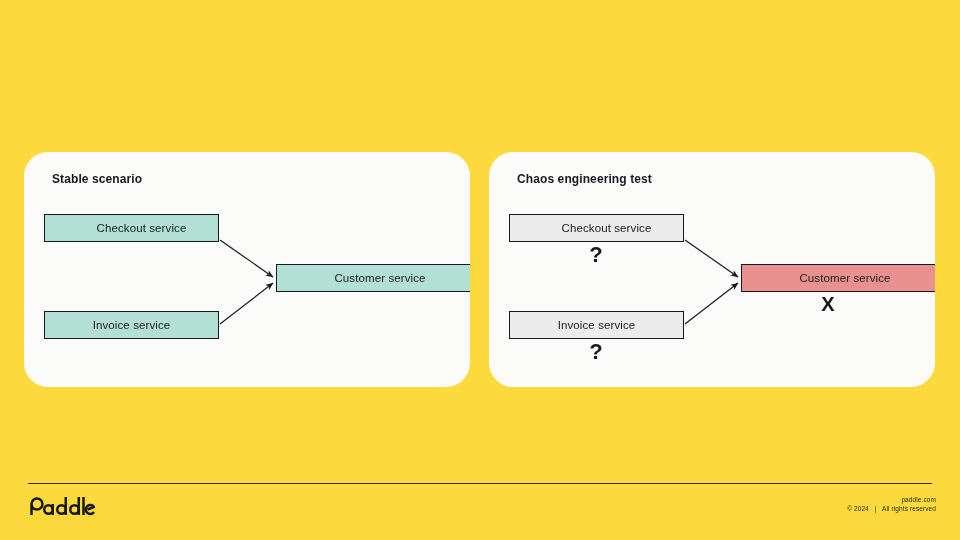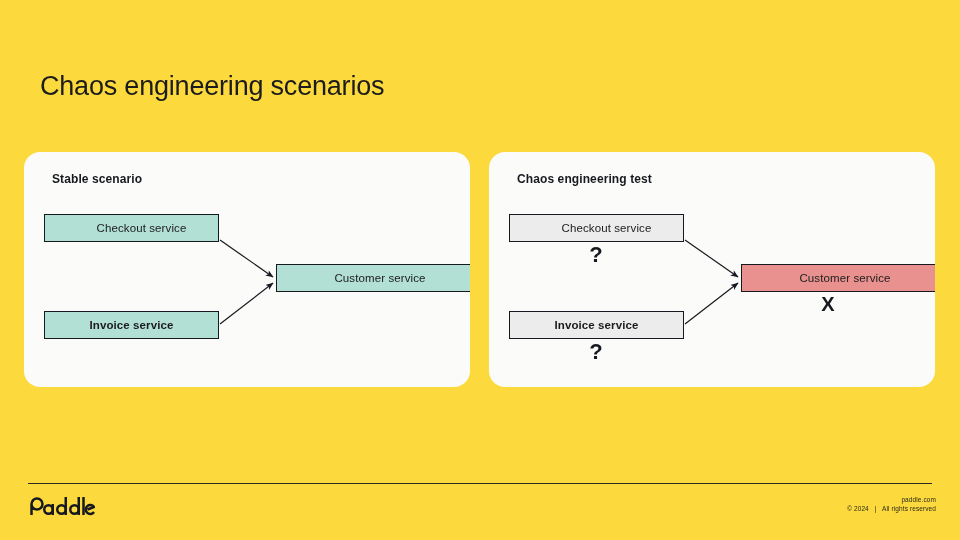--- a/index.html
+++ b/index.html
@@ -32,21 +32,21 @@
     line-height: 1.2;
   }
 
   
   .card {
     position: absolute;
     top: 152px;
     width: 446px;
     height: 235px;
     background: #fbfbf9;
-    border-radius: 16px;
+    border-radius: 24px;
     overflow: hidden;
   }
   .card-left  { left: 24px; }
   .card-right { left: 489px; }
 
   .card-title {
     position: absolute;
     left: 28px;
     top: 20px;
     font-size: 12px;
@@ -79,21 +79,21 @@
     font-size: 11.5px;
     color: #1c1c1c;
     letter-spacing: 0.1px;
     height: 28px;
   }
   .node-teal { background: #b2e0d4; }
   .node-grey { background: #ececec; }
   .node-red  { background: #e8918f; }
 
   .node-checkout { left: 20px;  top: 62px;  width: 175px; padding-left: 20px; }
-  .node-invoice  { left: 20px;  top: 159px; width: 175px; font-weight: bold; }
+  .node-invoice  { left: 20px;  top: 159px; width: 175px; }
   .node-customer { left: 252px; top: 112px; width: 208px; }
 
   
   .mark {
     position: absolute;
     font-weight: bold;
     color: #16191f;
     line-height: 1;
     text-align: center;
     width: 30px;
@@ -138,21 +138,20 @@
     letter-spacing: 0.1px;
     white-space: nowrap;
   }
   .footer-sep { padding: 0 4px; }
 </style>
 </head>
 <body>
 
 <div class="slide">
 
-  <div class="slide-title">Chaos engineering scenarios</div>
 
   <div class="card card-left">
     <div class="card-title">Stable scenario</div>
 
     <div class="diagram">
       <svg width="446" height="235" viewBox="0 0 446 235">
         <defs>
           <marker id="ah-left" markerWidth="9" markerHeight="9" refX="7.4" refY="3.2" orient="auto" markerUnits="userSpaceOnUse">
             <path d="M0,0 L8,3.2 L0,6.4 L2.2,3.2 Z" fill="#16191f"></path>
           </marker>

